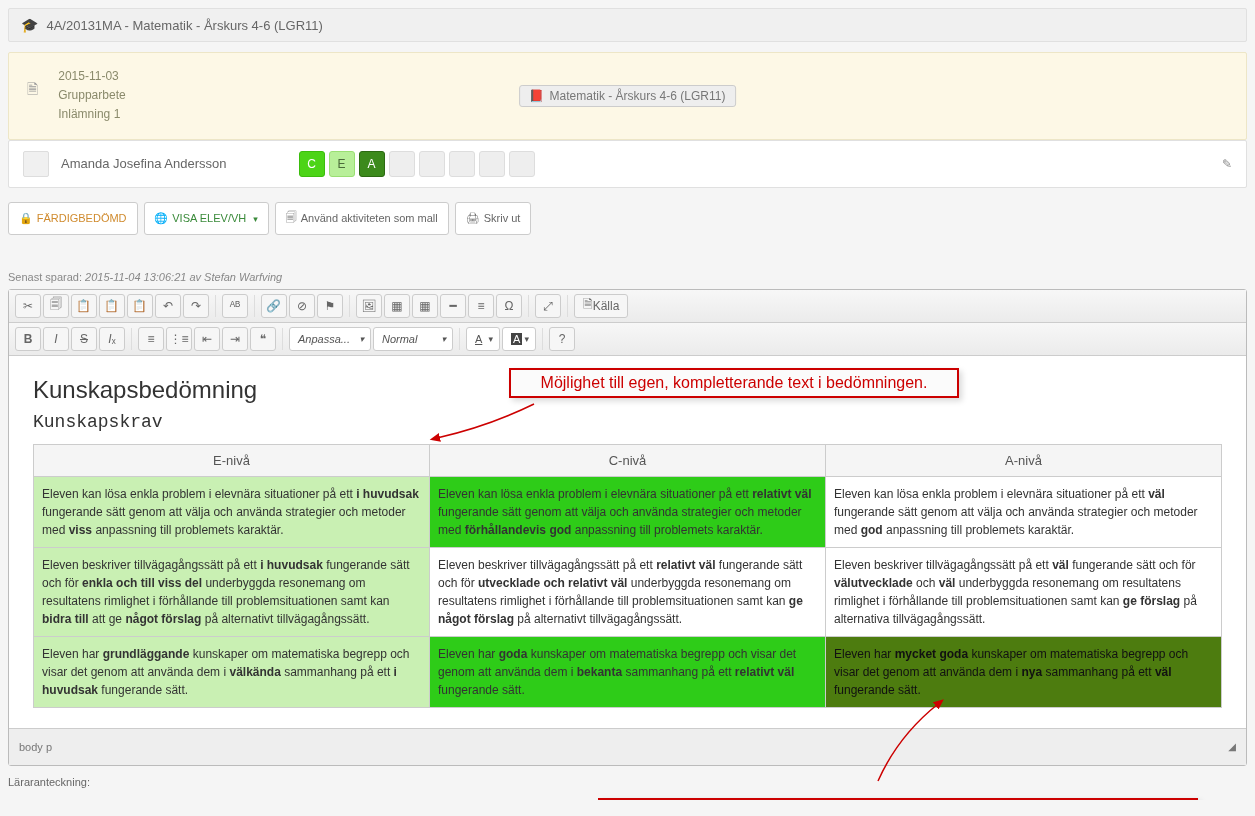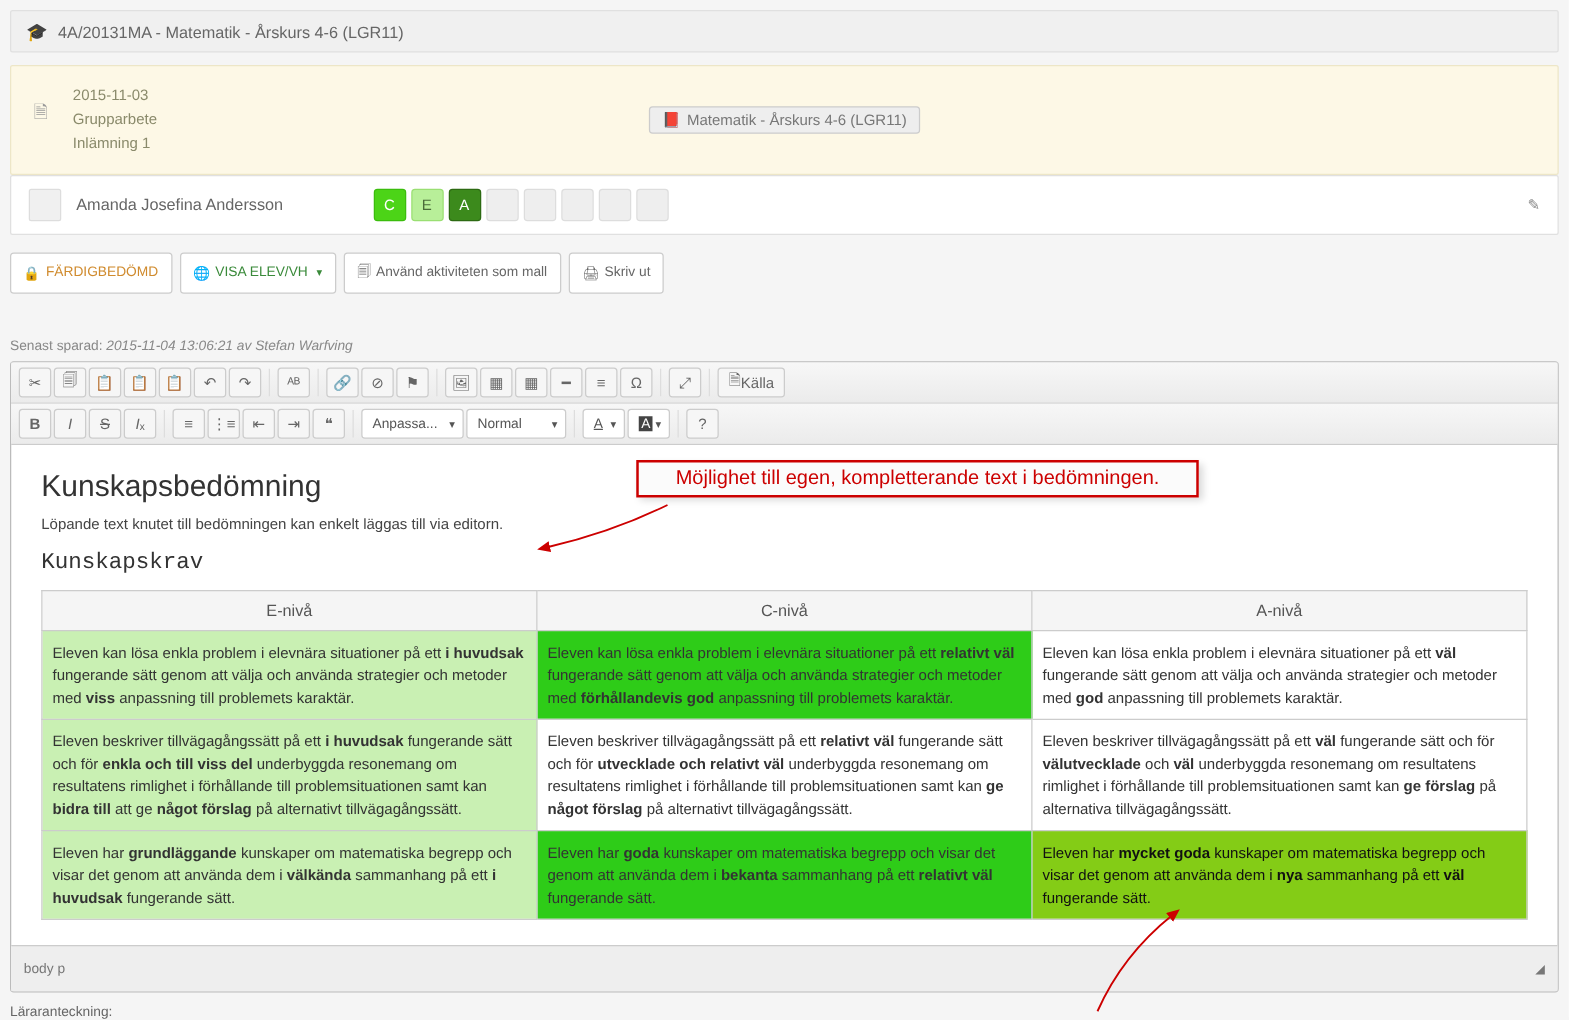--- a/index.html
+++ b/index.html
@@ -69,38 +69,38 @@
   border-radius: 3px; display: flex; align-items: center; justify-content: center;
   font-size: 12px; color: #666; cursor: pointer;
 }
 .tb-sep { width: 1px; height: 22px; background: #ddd; margin: 0 4px; }
 .tb-select {
   height: 24px; border: 1px solid #ccc; background: #fff; border-radius: 3px;
   padding: 0 20px 0 8px; font-size: 11px; color: #555; display: flex; align-items: center;
   position: relative;
 }
 .tb-select::after { content: "▾"; position: absolute; right: 6px; font-size: 9px; }
-.tb-select.wide { min-width: 80px; }
+.tb-select.wide { min-width: 80px; font-style: italic; }
 .tb-small { width: 34px; }
 .tb-kalla { padding: 0 8px; width: auto; }
 
 .editor-body { padding: 20px 24px; max-height: 420px; overflow-y: scroll; position: relative; }
 .editor-body h1 { font-size: 24px; font-weight: normal; color: #333; margin-bottom: 8px; }
 .editor-body p { font-size: 12px; color: #444; margin-bottom: 14px; }
 .editor-body h2 { font-size: 18px; font-weight: normal; color: #333; margin-bottom: 12px; font-family: Liberation Mono, monospace; }
 
 .krav-table { width: 100%; border-collapse: collapse; border: 1px solid #ccc; table-layout: fixed; }
 .krav-table th {
   background: #f5f5f5; border: 1px solid #ccc; padding: 8px; font-weight: normal; text-align: center;
   color: #555; font-size: 13px;
 }
 .krav-table td { border: 1px solid #ccc; padding: 8px; vertical-align: top; font-size: 12px; line-height: 1.5; color: #333; }
 .krav-table td.lightgreen { background: #c9f0b3; }
 .krav-table td.green { background: #2ecc18; }
-.krav-table td.darkgreen { background: #84cc16; color: #111; }
+.krav-table td.darkgreen { background: #4d7c0f; color: #111; }
 
 .editor-footer {
   background: #eee; border-top: 1px solid #ccc; padding: 12px 10px; font-size: 11px; color: #777;
   display: flex; justify-content: space-between;
 }
 .editor-footer .tri { font-size: 10px; }
 
 .teacher-note { margin-top: 10px; }
 .teacher-note label { font-size: 11px; color: #666; display: block; margin-bottom: 4px; }
 
@@ -240,21 +240,20 @@
           </div>
         <div class="tb-select tb-small">
             <span style="background:#444;color:#fff;padding:0 2px">A</span>
           </div>
         <div class="tb-sep"></div>
         <div class="tb-btn">?</div>
       </div>
 
       <div class="editor-body">
         <h1>Kunskapsbedömning</h1>
-        <p>Löpande text knutet till bedömningen kan enkelt läggas till via editorn.</p>
         <h2>Kunskapskrav</h2>
         <table class="krav-table">
           <thead>
             <tr>
               <th>E-nivå</th>
               <th>C-nivå</th>
               <th>A-nivå</th>
             </tr>
           </thead>
           <tbody id="krav-body">

